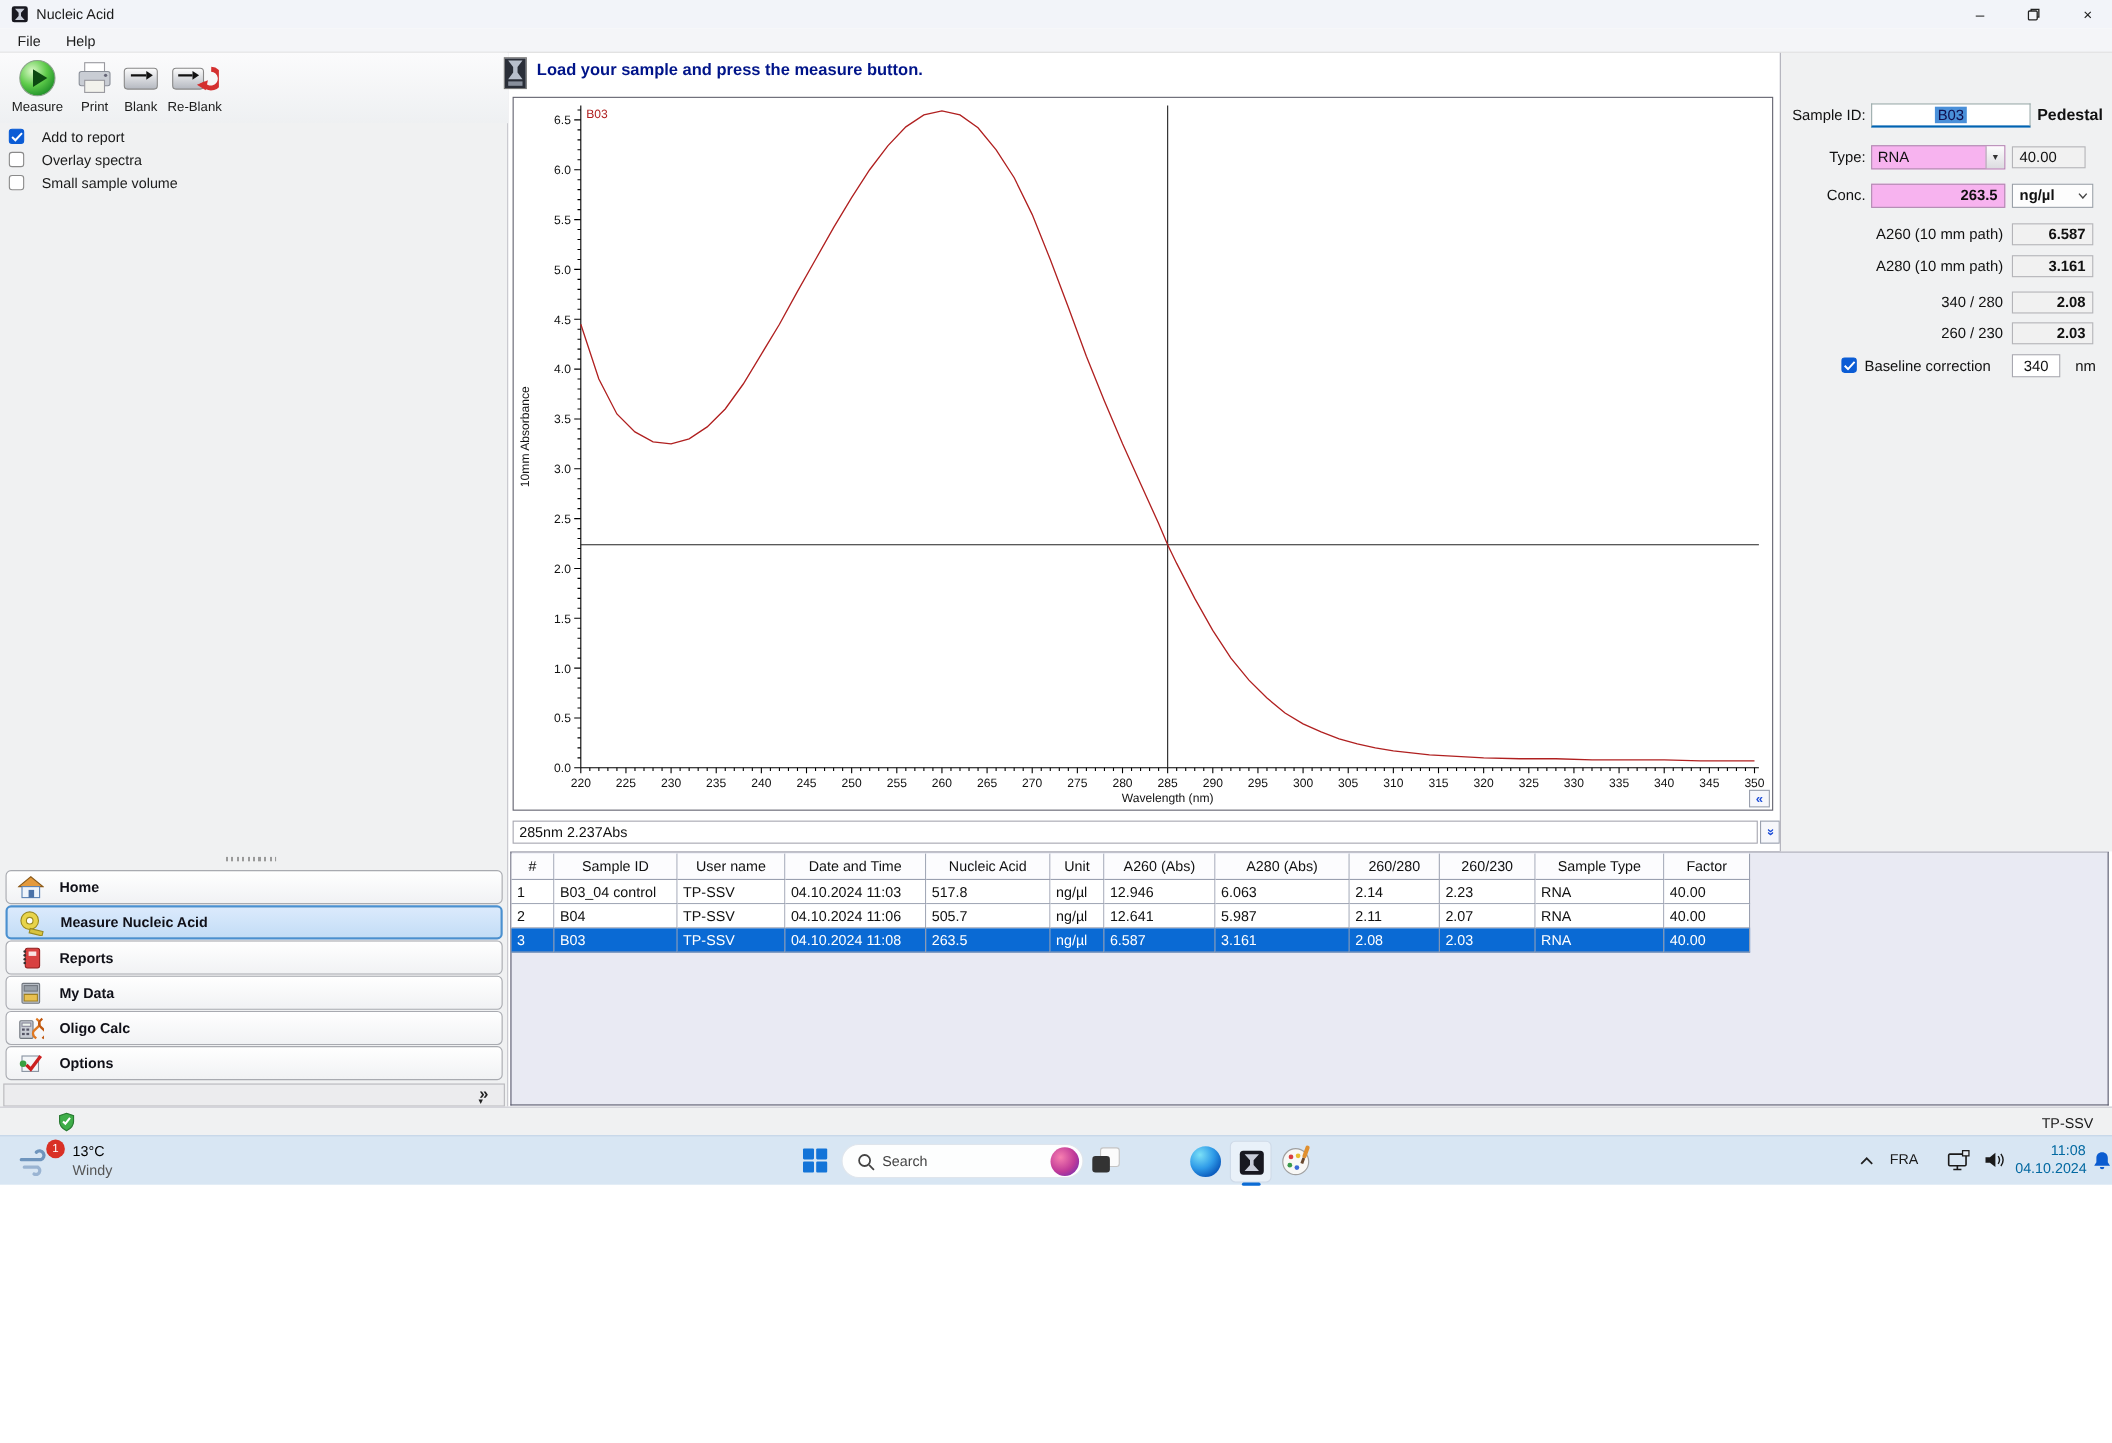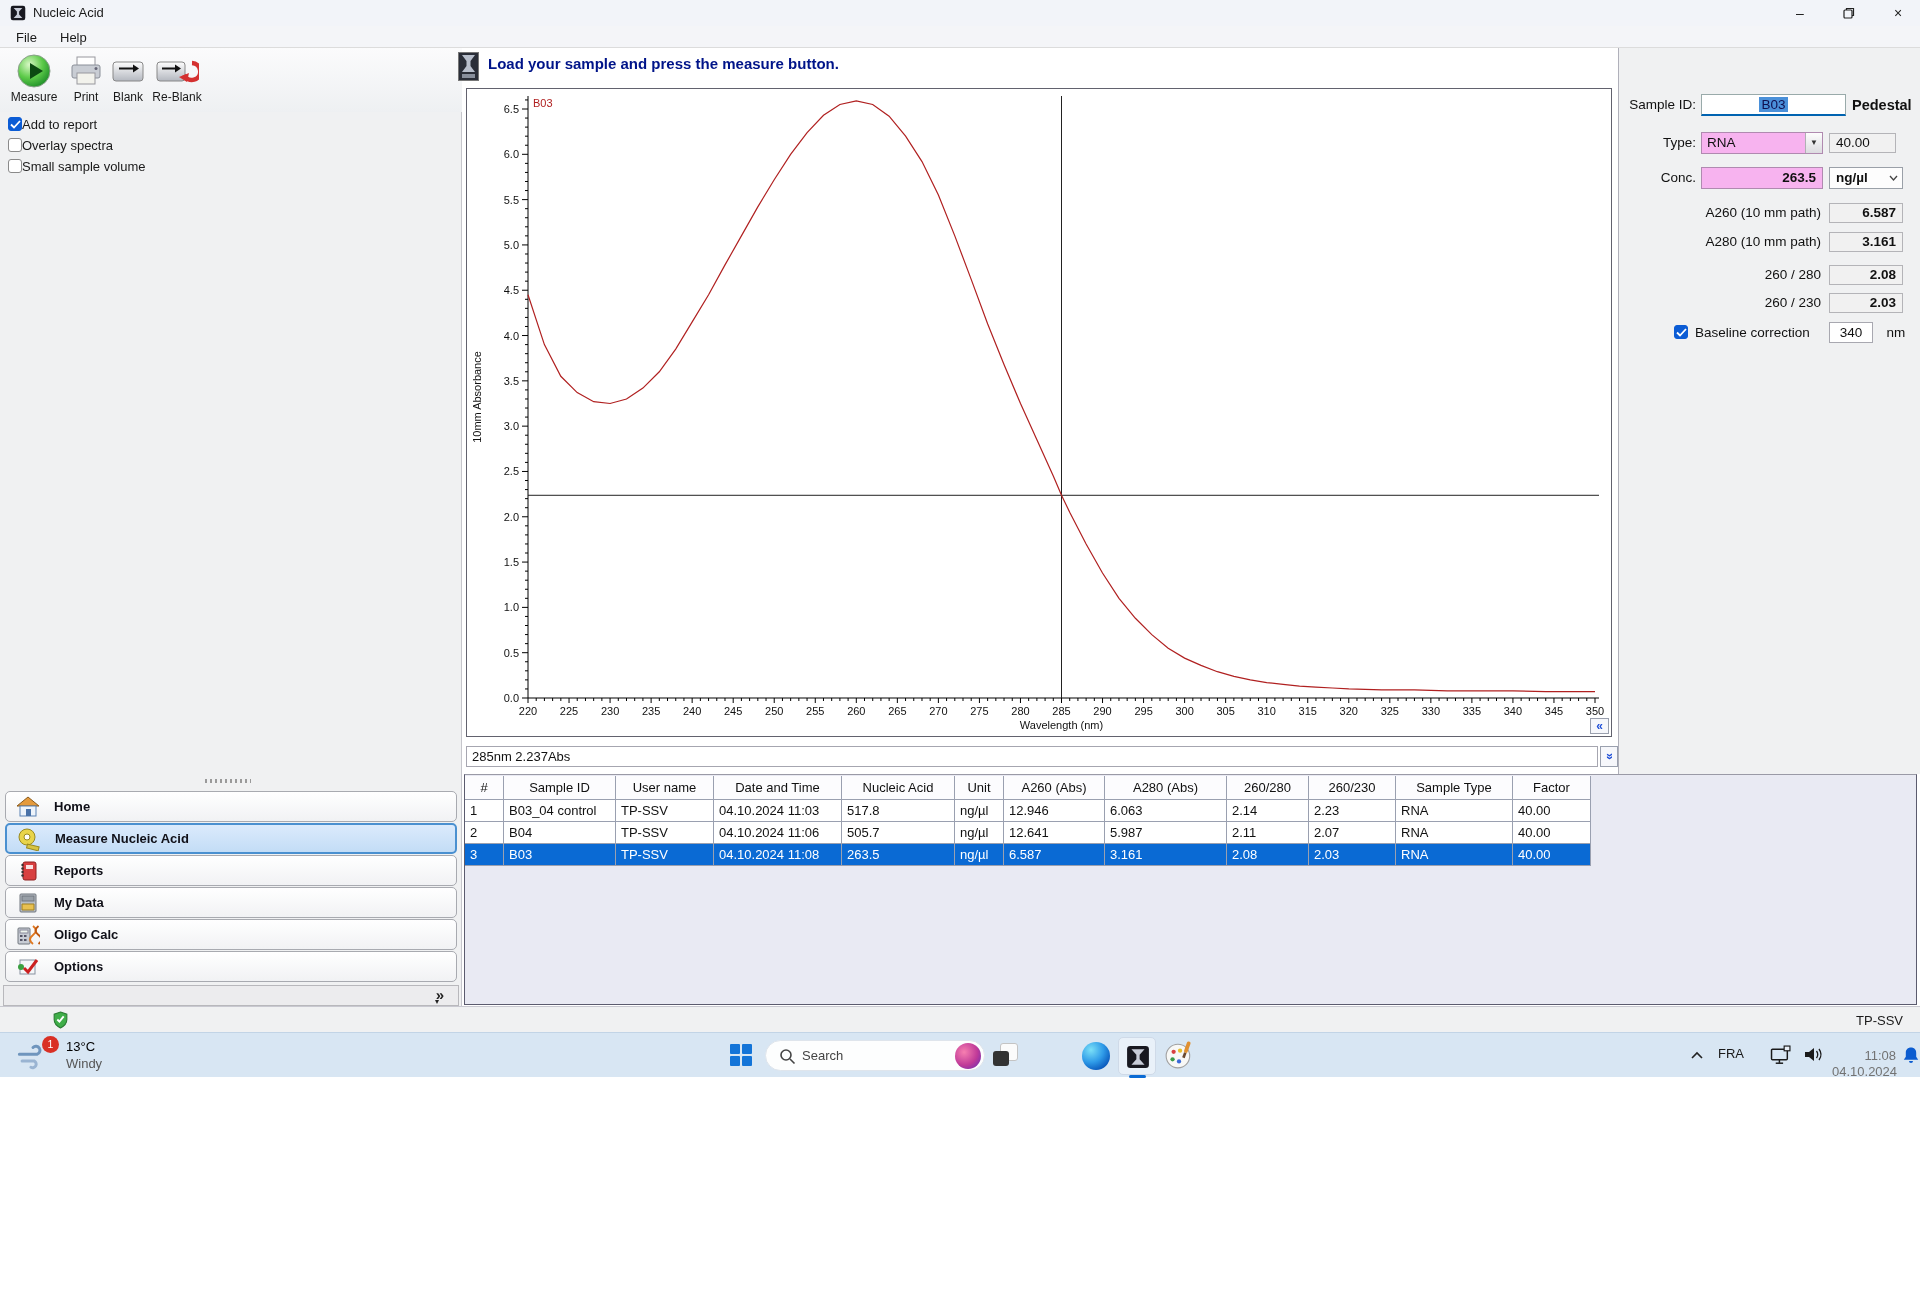--- a/index.html
+++ b/index.html
@@ -13,21 +13,21 @@
   .winbtn { position:absolute; top:0; width:46px; height:26px; text-align:center; line-height:26px; font-size:14px; color:#222; }
   .menubar { position:absolute; left:0; top:26px; width:1920px; height:22px; background:#f4f5f8; border-bottom:1px solid #dcdcdc; }
   .menuitem { position:absolute; top:2px; height:19px; line-height:19px; padding:0 8px; font-size:13px; color:#1a1a1a; }
 
   
   .left-panel { position:absolute; left:0; top:48px; width:462px; height:958px; background:#f0f1f2; border-right:1px solid #c6c6cc; }
   .toolstrip { position:absolute; left:0; top:0; width:462px; height:64px; background:linear-gradient(#fbfbfc,#eef0f2); }
   .toolbtn { position:absolute; top:5px; text-align:center; cursor:default; }
   .toolbtn .ticn { display:block; margin:0 auto; width:36px; height:36px; }
   .toolbtn .tlbl { display:block; font-size:12px; color:#1a1a1a; margin-top:1px; }
-  .chk-row { position:absolute; left:8px; height:16px; display:flex; align-items:center; gap:0; }
+  .chk-row { position:absolute; left:8px; height:16px; display:flex; align-items:center; gap:16px; }
   .chk-box { width:14px; height:14px; border:1px solid #8a8a8a; border-radius:3px; background:#fff; position:relative; flex:0 0 14px; }
   .chk-box.on { background:#0b5cd5; border-color:#0b5cd5; }
   .chk-box.on svg { position:absolute; left:1px; top:2px; }
   .chk-lbl { font-size:13px; color:#1a1a1a; white-space:nowrap; }
 
   .grip { position:absolute; left:205px; top:731px; width:46px; height:4px;
           background:repeating-linear-gradient(90deg,#9a9a9a 0 2px,transparent 2px 5px); }
   .navitem { position:absolute; left:5px; width:452px; height:31px; background:linear-gradient(#ffffff,#f1f2f4);
              border:1px solid #a8aab0; border-radius:5px; display:flex; align-items:center; }
   .navitem.sel { background:linear-gradient(#dbeafc,#c3ddf6); border:2px solid #4a90d0; }
@@ -113,21 +113,21 @@
   .edge-icon { position:absolute; left:1082px; top:9px; width:28px; height:28px; border-radius:50%;
         background:radial-gradient(circle at 32% 28%, #7be0f7 0%, #2f9be8 45%, #0d5fc0 75%, #084a9e 100%); }
   .appbox { position:absolute; left:1118px; top:4px; width:38px; height:38px; background:#e9f1f9; border:1px solid #cfdae8; border-radius:5px; }
   .appbox .aicon { position:absolute; left:7px; top:7px; width:24px; height:24px; }
   .appbox .underline { position:absolute; left:10px; bottom:-4px; width:17px; height:3px; border-radius:2px; background:#0b6bd4; }
   .paint-icon { position:absolute; left:1164px; top:7px; width:30px; height:30px; }
   .tray-chevron { position:absolute; left:1690px; top:15px; }
   .tray-lang { position:absolute; left:1718px; top:13px; font-size:13px; color:#1a1a1a; }
   .tray-net { position:absolute; left:1770px; top:12px; }
   .tray-vol { position:absolute; left:1804px; top:13px; }
-  .tray-clock { position:absolute; left:1832px; top:15px; width:64px; text-align:right; font-size:13px; color:#737373; line-height:16px; }
+  .tray-clock { position:absolute; left:1832px; top:5px; width:64px; text-align:right; font-size:13px; color:#0369a1; line-height:16px; }
   .tray-bell { position:absolute; left:1902px; top:13px; }
 
   svg text { font-family:"Liberation Sans", sans-serif; }
 </style>
 </head>
 <body>
 
 <div class="screen">
 
   <div class="titlebar">
@@ -640,21 +640,21 @@
       <svg width="9" height="6" viewBox="0 0 9 6">
           <polyline points="1,1 4.5,5 8,1" fill="none" stroke="#444" stroke-width="1.3"></polyline>
         </svg>
     </div>
 
     <div id="rp-rows">
         <div class="rp-label" style="left: 0px; top: 155px; width: 202px; line-height: 20px;">A260 (10 mm path)</div>
         <div class="rp-box val" style="left: 210px; top: 155px; width: 74px; height: 20px;">6.587</div>
         <div class="rp-label" style="left: 0px; top: 184px; width: 202px; line-height: 20px;">A280 (10 mm path)</div>
         <div class="rp-box val" style="left: 210px; top: 184px; width: 74px; height: 20px;">3.161</div>
-        <div class="rp-label" style="left: 0px; top: 217px; width: 202px; line-height: 20px;">260 / 280</div>
+        <div class="rp-label" style="left: 0px; top: 217px; width: 202px; line-height: 20px;">340 / 280</div>
         <div class="rp-box val" style="left: 210px; top: 217px; width: 74px; height: 20px;">2.08</div>
         <div class="rp-label" style="left: 0px; top: 245px; width: 202px; line-height: 20px;">260 / 230</div>
         <div class="rp-box val" style="left: 210px; top: 245px; width: 74px; height: 20px;">2.03</div>
       </div>
 
     <div class="baseline-row">
       <div class="chk-box on" style="position:absolute; left:55px; top:3px;">
         <svg width="11" height="9" viewBox="0 0 11 9">
             <polyline points="1,4.5 4,7.5 10,1" fill="none" stroke="#fff" stroke-width="1.8"></polyline>
           </svg>

